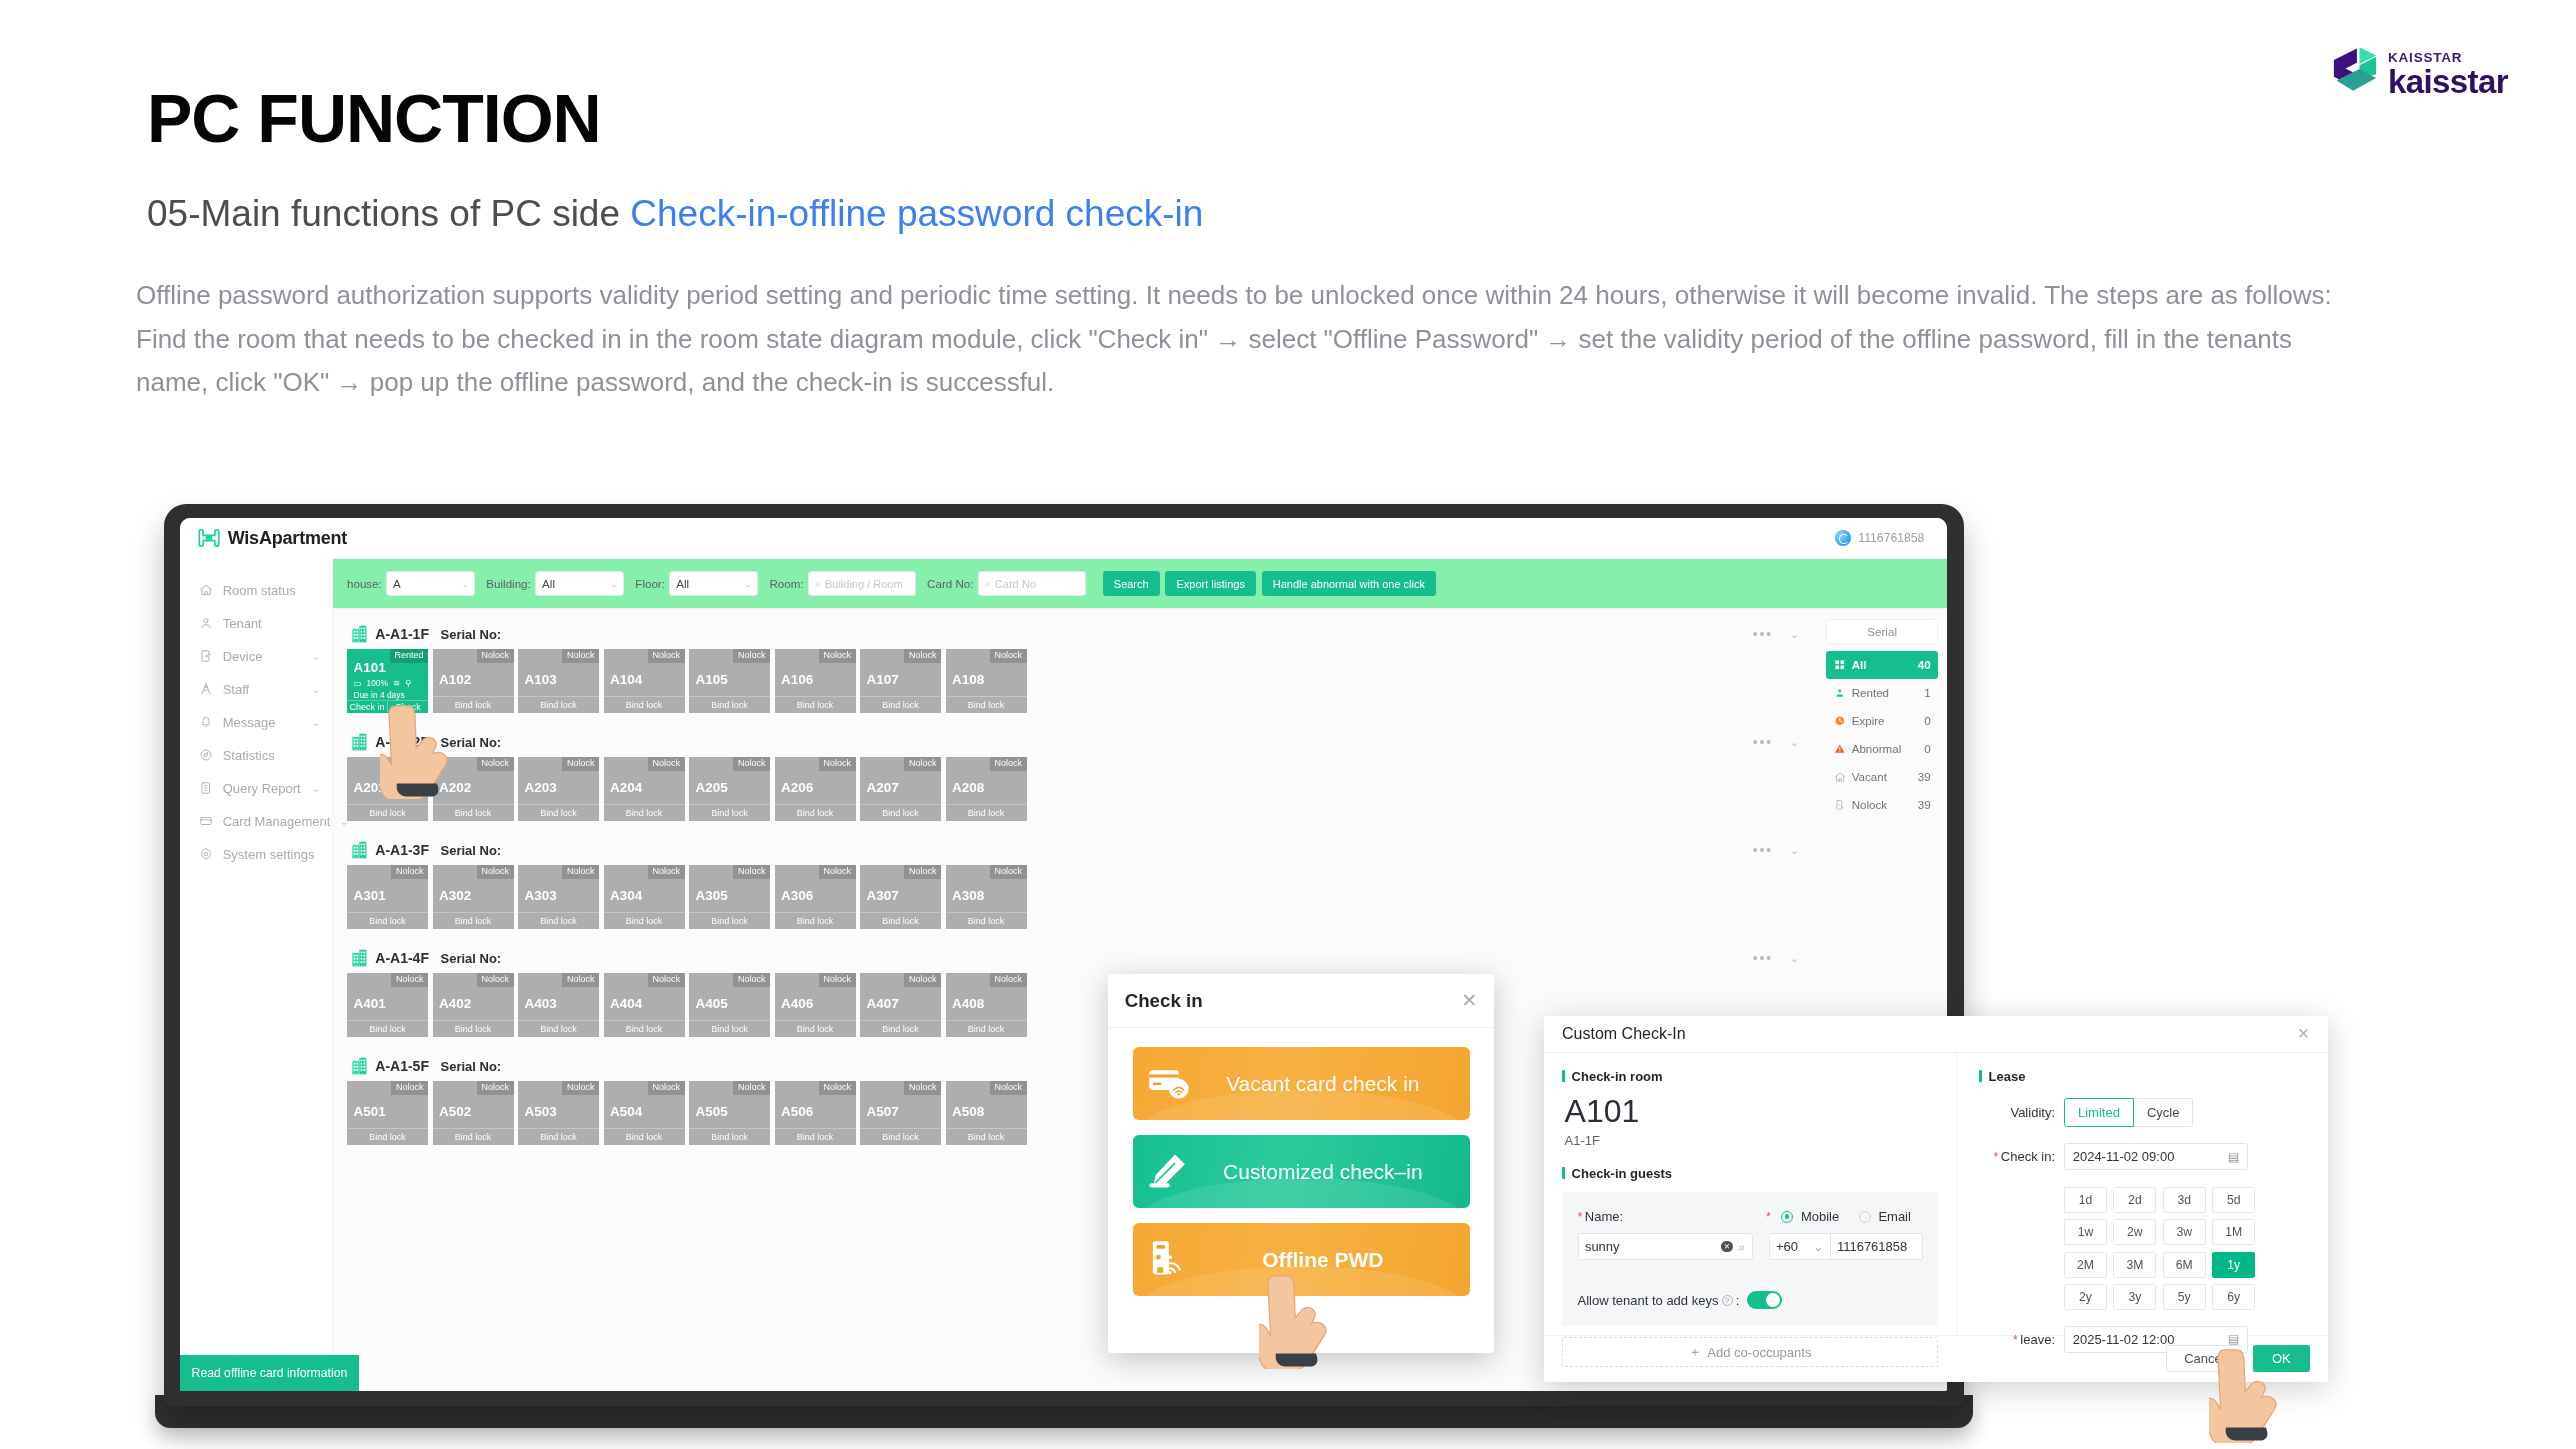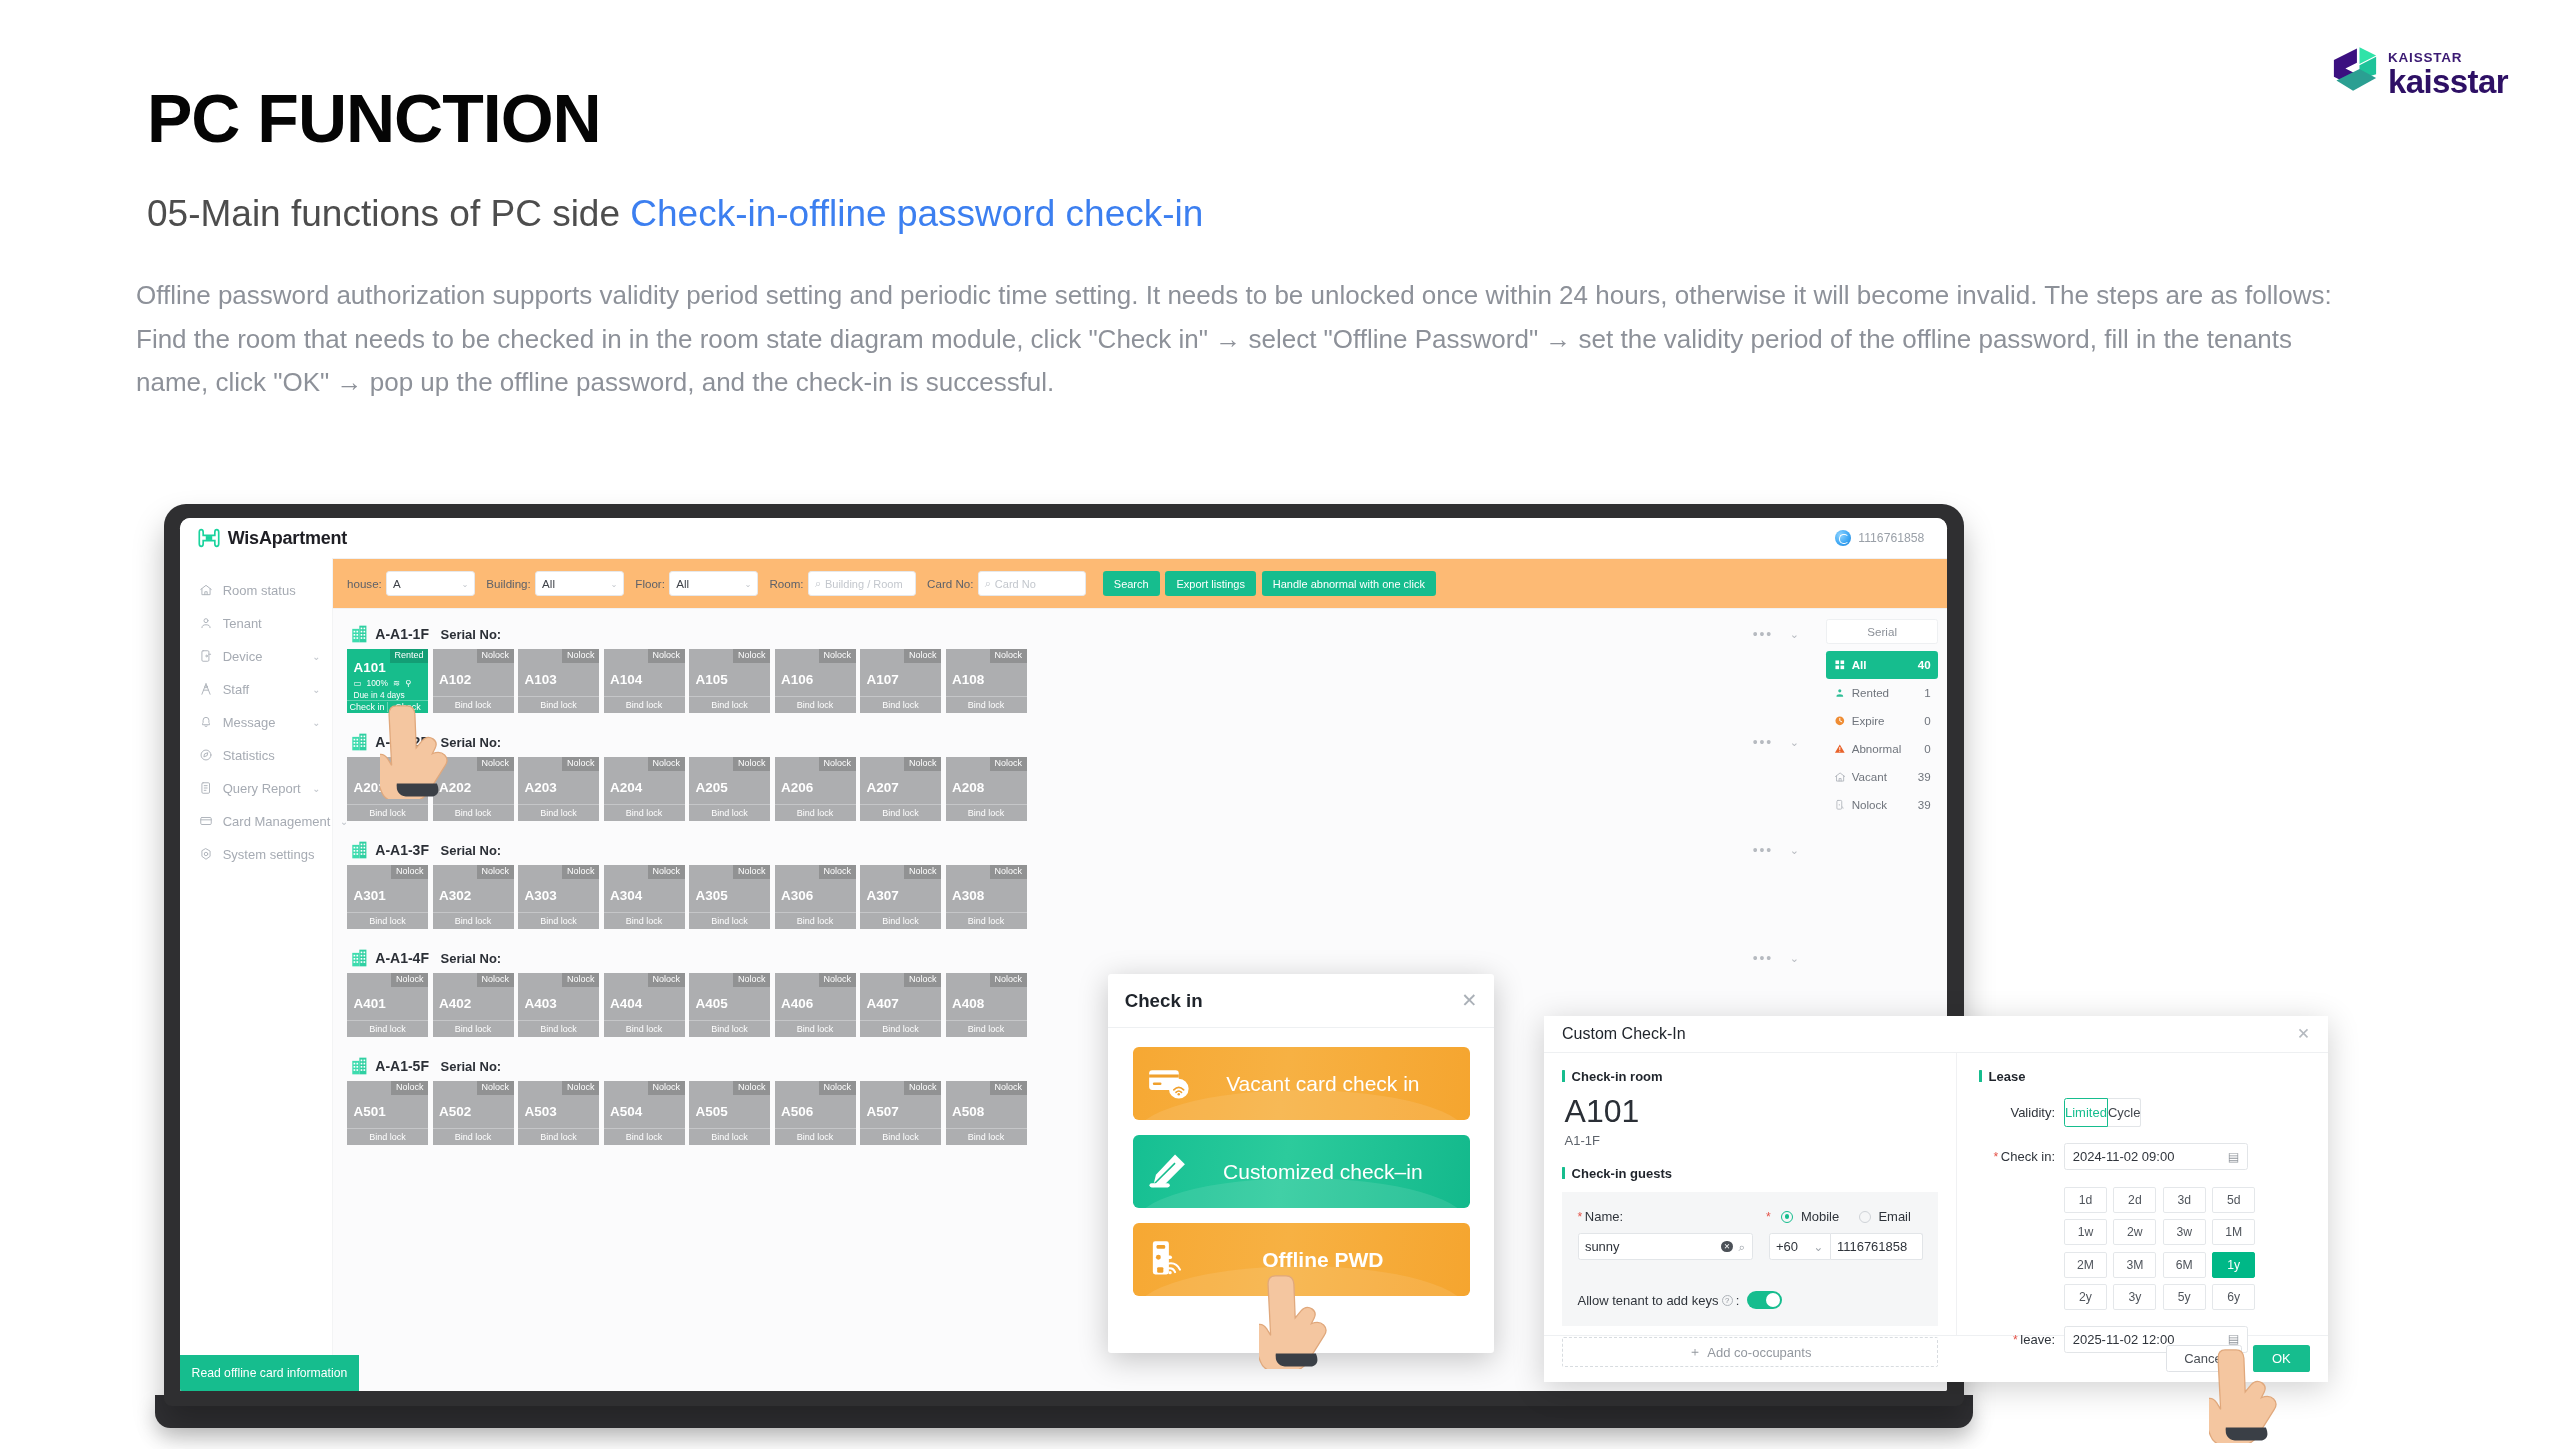--- a/index.html
+++ b/index.html
@@ -100,21 +100,21 @@
   .nav-item .ncar{ font-size:9.7px; color:#c3c7cd; }
 
   
   .content{
     position:absolute; left:152px; top:40px; right:0; bottom:0;
     background:#fbfbfc; border-top:0.6px solid #f0f1f3; border-left:0.6px solid #f3f4f5;
     overflow:hidden;
   }
   .filters{
     display:flex; align-items:center; gap:0; height:50px; padding:0 14px;
-    background:#fdba74; border-bottom:0.6px solid #f1f2f4;
+    background:#86efac; border-bottom:0.6px solid #f1f2f4;
   }
   .fgroup{ display:flex; align-items:center; gap:4.5px; margin-right:11px; }
   .flabel{ font-size:11.6px; color:#5d6169; white-space:nowrap; }
   .fsel{
     width:89px; height:24.5px; border:0.6px solid #e6e8eb; border-radius:3.2px;
     display:flex; align-items:center; padding:0 5.8px; font-size:11.6px; color:#40444b;
     background:#fff;
   }
   .fsel .cv{ margin-left:auto; color:#c2c6cc; font-size:8.4px; }
   .finput{
@@ -268,21 +268,21 @@
   .addco{
     margin-top:11.6px; height:30px; border:0.6px dashed #d8dce0; border-radius:1.9px;
     display:flex; align-items:center; justify-content:center; gap:5.8px;
     font-size:13px; color:#93989f; cursor:pointer;
   }
 
   .vrow{ display:flex; align-items:center; gap:9px; margin-bottom:16.7px; }
   .vlab{ width:76px; text-align:right; font-size:13px; color:#2f343b; }
   .seg{ display:flex; }
   .seg div{
-    height:29px; padding:0 0; border:0.6px solid #e2e5e8; display:flex; align-items:center;
+    height:29px; padding:0 13px; border:0.6px solid #e2e5e8; display:flex; align-items:center;
     font-size:13px; color:#41464d; background:#fff; cursor:pointer;
   }
   .seg div:first-child{ border-radius:2.6px 0 0 2.6px; }
   .seg div:last-child{ border-radius:0 2.6px 2.6px 0; border-left:none; }
   .seg div.on{ border-color:#16bd8e; color:#16bd8e; }
 
   .dfield{
     width:184px; height:27px; border:0.6px solid #e2e5e8; border-radius:2.6px; background:#fff;
     display:flex; align-items:center; padding:0 7.7px; font-size:13px; color:#2f343b;
   }

